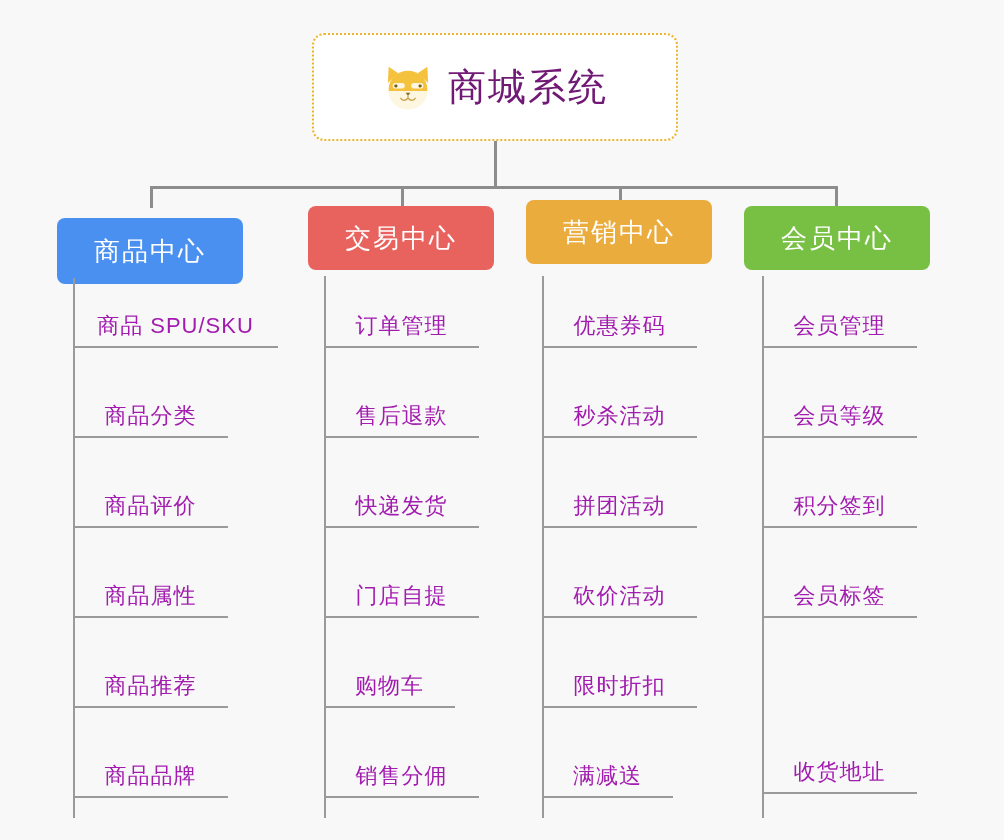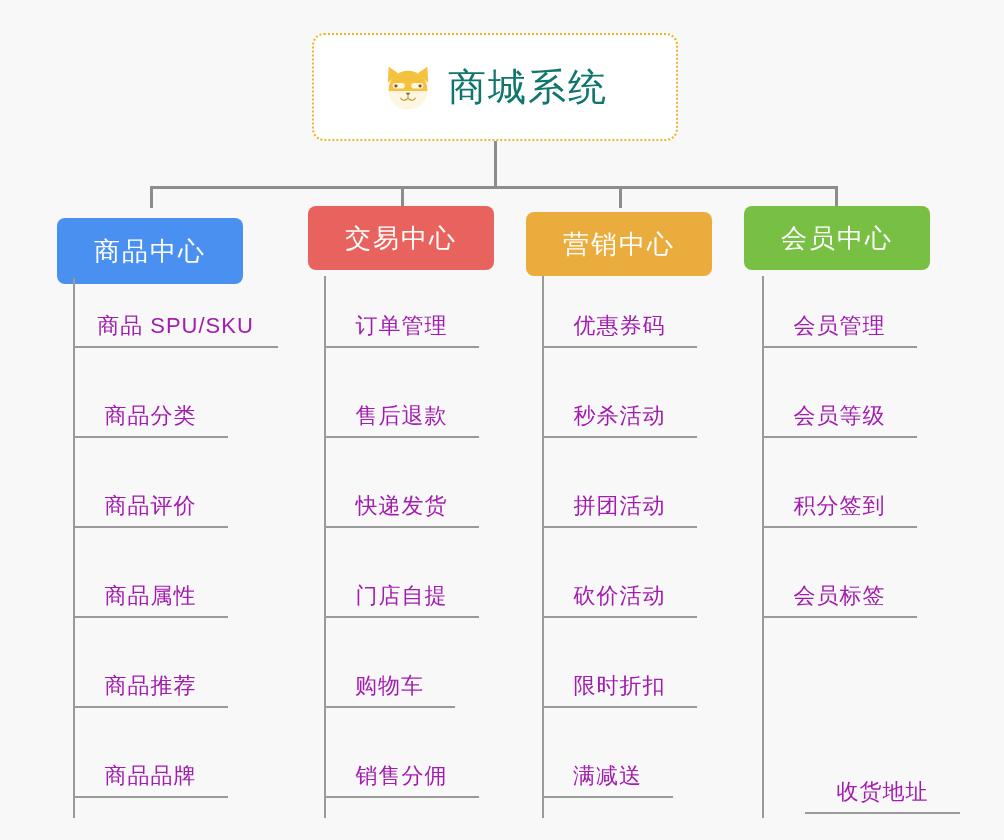--- a/index.html
+++ b/index.html
@@ -31,21 +31,21 @@
     border: 2px dotted #f0b429;
     border-radius: 12px;
     box-sizing: border-box;
     display: flex;
     align-items: center;
     justify-content: center;
     gap: 14px;
   }
   #root-title {
     font-size: 38px;
-    color: #0f766e;
+    color: #701a75;
     letter-spacing: 2px;
     line-height: 1;
     white-space: nowrap;
   }
   .shiba {
     width: 52px;
     height: 50px;
     flex: none;
     display: block;
   }
@@ -139,30 +139,30 @@
 
   <div class="col-header" style="left:308px; top:206px; width:186px; height:64px; background:#e9635e;">交易中心</div>
   <div class="col-trunk" style="left:324px; top:276px; height:542px;"></div>
   <div class="item" style="left:324px; top:306px; width:155px;">订单管理</div>
   <div class="item" style="left:324px; top:396px; width:155px;">售后退款</div>
   <div class="item" style="left:324px; top:486px; width:155px;">快递发货</div>
   <div class="item" style="left:324px; top:576px; width:155px;">门店自提</div>
   <div class="item" style="left:324px; top:666px; width:131px;">购物车</div>
   <div class="item" style="left:324px; top:756px; width:155px;">销售分佣</div>
 
-  <div class="col-header" style="left:526px; top:212px; width:186px; height:64px; background:#eaac3c;">营销中心</div>
+  <div class="col-header" style="left:526px; top:200px; width:186px; height:64px; background:#eaac3c;">营销中心</div>
   <div class="col-trunk" style="left:542px; top:276px; height:542px;"></div>
   <div class="item" style="left:542px; top:306px; width:155px;">优惠券码</div>
   <div class="item" style="left:542px; top:396px; width:155px;">秒杀活动</div>
   <div class="item" style="left:542px; top:486px; width:155px;">拼团活动</div>
   <div class="item" style="left:542px; top:576px; width:155px;">砍价活动</div>
   <div class="item" style="left:542px; top:666px; width:155px;">限时折扣</div>
   <div class="item" style="left:542px; top:756px; width:131px;">满减送</div>
 
   <div class="col-header" style="left:744px; top:206px; width:186px; height:64px; background:#78c043;">会员中心</div>
   <div class="col-trunk" style="left:762px; top:276px; height:542px;"></div>
   <div class="item" style="left:762px; top:306px; width:155px;">会员管理</div>
   <div class="item" style="left:762px; top:396px; width:155px;">会员等级</div>
   <div class="item" style="left:762px; top:486px; width:155px;">积分签到</div>
   <div class="item" style="left:762px; top:576px; width:155px;">会员标签</div>
-  <div class="item" style="left:762px; top:772px; width:155px;margin-left:43px;">收货地址</div>
+  <div class="item" style="left:762px; top:752px; width:155px;">收货地址</div>
 
 </div>
 
 </body></html>

